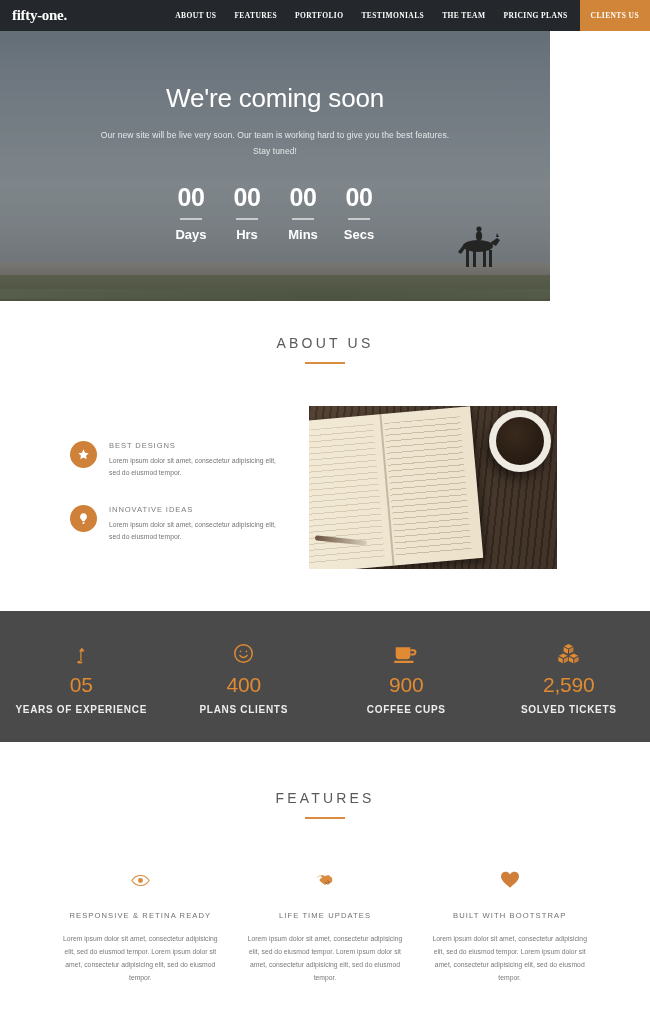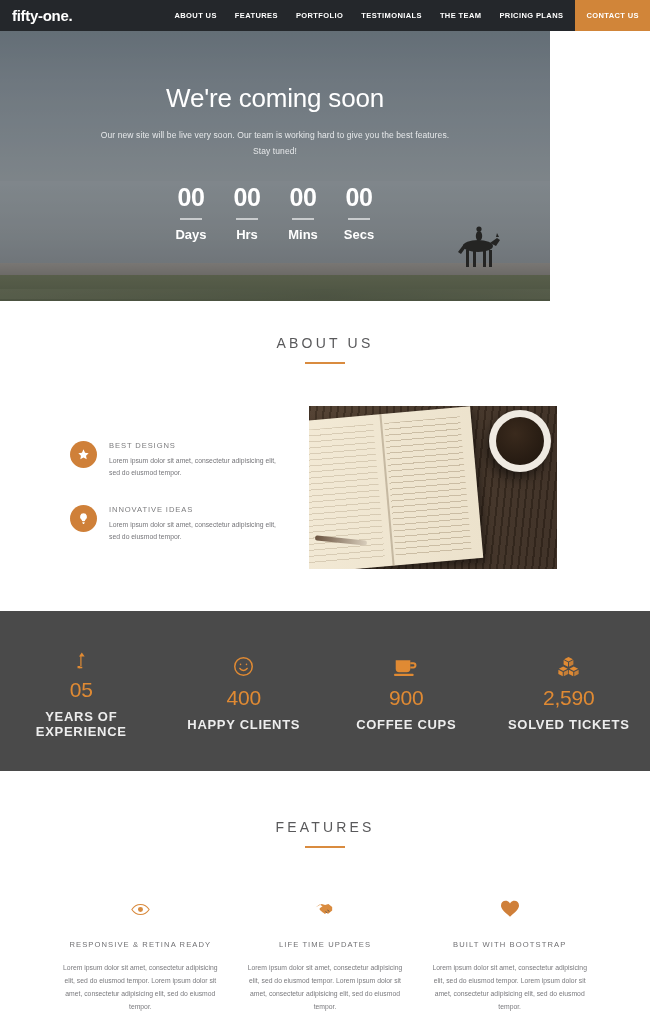--- a/index.html
+++ b/index.html
@@ -7,21 +7,21 @@
   body {
     font-family: "Liberation Sans", sans-serif;
     background:#ffffff;
     color:#555;
     -webkit-font-smoothing:antialiased;
   }
 
   
   .navbar{
     height:31px; background:#24272b; width:650px;
-    display:flex; align-items:center; position:relative;
+    display:flex; align-items:center; position:relative;font-family:Liberation Serif, serif;
   }
   .logo{
     color:#fff; font-size:15px; font-weight:bold;
     letter-spacing:-0.3px; padding-left:12px; line-height:31px;
   }
   .nav-list{ margin-left:auto; display:flex; align-items:stretch; height:31px; }
   .nav-item{
     color:#ffffff; font-size:7.5px; letter-spacing:0.4px;
     display:flex; align-items:center; padding:0 9px; height:31px;
     text-decoration:none; white-space:nowrap; font-weight:bold;
@@ -136,30 +136,30 @@
     background:radial-gradient(circle at 40% 35%, #3a2a1d, #1d140d);
   }
   .pen{
     position:absolute; left:6px; bottom:26px; width:52px; height:5px;
     background:linear-gradient(90deg,#6a5340,#d8cdbb); transform:rotate(6deg);
     border-radius:2px;
   }
 
   
   .counters{
-    background:#4a4a4a; width:650px; height:160px; margin-top:42px;
+    background:#4a4a4a; width:650px; height:131px; margin-top:42px;
     display:flex; align-items:center;
   }
   .counter{ flex:1; text-align:center; }
   .counter-icon{ height:26px; display:flex; align-items:flex-end; justify-content:center; }
   .counter-num{
     color:#e08a33; font-size:21px; margin-top:9px; letter-spacing:-0.2px;
   }
   .counter-lab{
-    color:#ededed; font-size:13px; letter-spacing:0.7px; margin-top:7px; font-weight:bold;
+    color:#ededed; font-size:10px; letter-spacing:0.7px; margin-top:7px; font-weight:bold;
   }
 
   
   .features{ background:#fff; padding:48px 0 60px; width:650px; }
   .feat-cols{ display:flex; padding:48px 55px 0; gap:14px; }
   .feat-col{ flex:1; text-align:center; }
   .feat-ico{ height:26px; display:flex; align-items:center; justify-content:center; }
   .feat-col h4{
     font-size:7.6px; color:#6f6f72; letter-spacing:1.1px; font-weight:normal;
     margin-top:18px; text-transform:uppercase;
@@ -174,21 +174,21 @@
 
 <div class="navbar">
   <div class="logo">fifty-one.</div>
   <nav class="nav-list">
     <a class="nav-item">ABOUT US</a>
     <a class="nav-item">FEATURES</a>
     <a class="nav-item">PORTFOLIO</a>
     <a class="nav-item">TESTIMONIALS</a>
     <a class="nav-item">THE TEAM</a>
     <a class="nav-item">PRICING PLANS</a>
-    <a class="nav-item cta">CONTACT US</a>
+    <a class="nav-item cta">CLIENTS US</a>
   </nav>
 </div>
 
 <section class="hero">
   <div class="hero-bg">
     <div class="sky"></div>
     <div class="sea"></div>
     <div class="shore"></div>
     <div class="grass"></div>
     <svg class="rider" viewBox="0 0 54 48">
@@ -303,21 +303,21 @@
   <div class="counter">
     <div class="counter-icon">
       <svg width="21" height="21" viewBox="0 0 24 24" fill="none" stroke="#e08a33" stroke-width="1.7">
         <circle cx="12" cy="12" r="10"></circle>
         <circle cx="8.6" cy="9.6" r=".9" fill="#e08a33" stroke="none"></circle>
         <circle cx="15.4" cy="9.6" r=".9" fill="#e08a33" stroke="none"></circle>
         <path d="M7.8 14.2c1 1.6 2.5 2.4 4.2 2.4s3.2-.8 4.2-2.4" stroke-linecap="round"></path>
       </svg>
     </div>
     <div class="counter-num">400</div>
-    <div class="counter-lab">HAPPY CLIENTS</div>
+    <div class="counter-lab">PLANS CLIENTS</div>
   </div>
 
   <div class="counter">
     <div class="counter-icon">
       <svg width="24" height="20" viewBox="0 0 28 22" fill="#e08a33">
         <path d="M2 3h17v10a4 4 0 01-4 4H6a4 4 0 01-4-4z"></path>
         <path d="M19 5.5h3.6a3.6 3.6 0 010 7.2H19v-2.2h3.4a1.4 1.4 0 000-2.8H19z"></path>
         <rect x="0" y="19" width="23" height="2.4" rx="1.2"></rect>
       </svg>
     </div>

